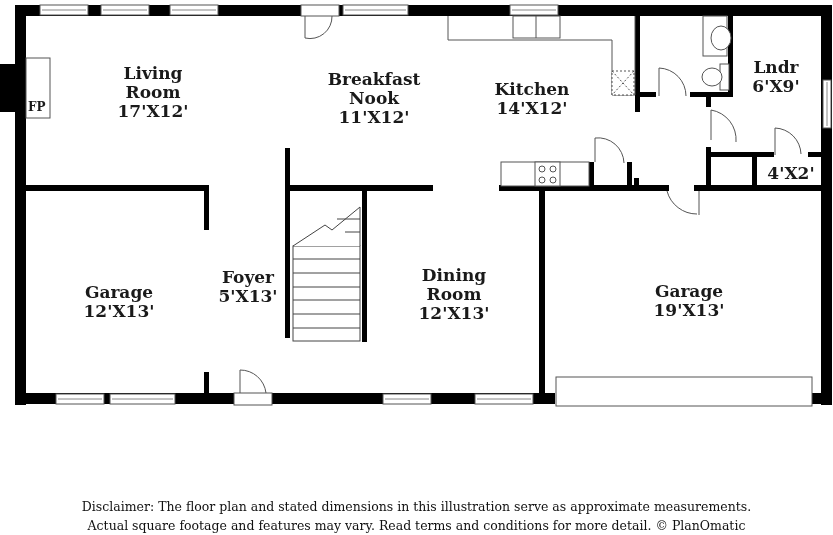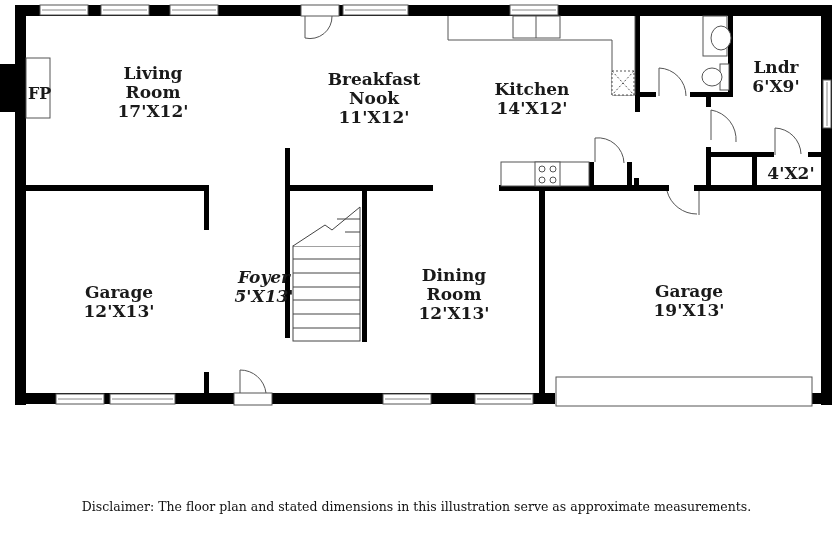--- a/index.html
+++ b/index.html
@@ -1,20 +1,20 @@
 <!DOCTYPE html>
 <html><head>
 <meta charset="utf-8">
 <style>
   html,body{margin:0;padding:0;background:#fff;}
   body{width:833px;height:535px;position:relative;overflow:hidden;font-family:"DejaVu Serif",serif;}
   #plan{position:absolute;left:0;top:0;width:833px;height:535px;}
   .room-label{position:absolute;text-align:center;font-family:"DejaVu Serif",serif;font-weight:bold;color:#1a1a1a;font-size:17px;line-height:19px;white-space:nowrap;transform:translateX(-50%);}
   .room-label .dim{display:block;}
-  .fp{position:absolute;font-family:"DejaVu Serif",serif;font-weight:bold;font-size:16px;color:#1a1a1a;}
+  .fp{position:absolute;font-family:"DejaVu Serif",serif;font-weight:bold;font-size:12px;color:#1a1a1a;margin-top:16px;}
   .disclaimer{position:absolute;left:0;width:833px;top:497px;text-align:center;font-family:"DejaVu Serif",serif;font-size:12.5px;line-height:19px;color:#111;}
 </style>
 </head>
 <body>
 
 <svg id="plan" viewBox="0 0 833 535" xmlns="http://www.w3.org/2000/svg">
   <g fill="#000">
 
     <rect x="15" y="5" width="817" height="11"></rect>
 
@@ -166,29 +166,30 @@
   <span class="dim">Lndr</span>
   <span class="dim">6'X9'</span>
 </div>
 <div class="room-label" style="left:791px;top:164px;">
   <span class="dim">4'X2'</span>
 </div>
 <div class="room-label" style="left:119px;top:283px;">
   <span class="dim">Garage</span>
   <span class="dim">12'X13'</span>
 </div>
-<div class="room-label" style="left:264px;top:268px;font-style:italic;">
+<div class="room-label" style="left:248px;top:268px;">
   <span class="dim">Foyer</span>
   <span class="dim">5'X13'</span>
 </div>
 <div class="room-label" style="left:454px;top:266px;">
   <span class="dim">Dining</span>
   <span class="dim">Room</span>
   <span class="dim">12'X13'</span>
 </div>
 <div class="room-label" style="left:689px;top:264px;margin-top:18px;">
   <span class="dim">Garage</span>
   <span class="dim">19'X13'</span>
 </div>
 
 <div class="disclaimer">
   <div>Disclaimer: The floor plan and stated dimensions in this illustration serve as approximate measurements.</div>
+  <div>Actual square footage and features may vary. Read terms and conditions for more detail. © PlanOmatic</div>
 </div>
 
 </body></html>

